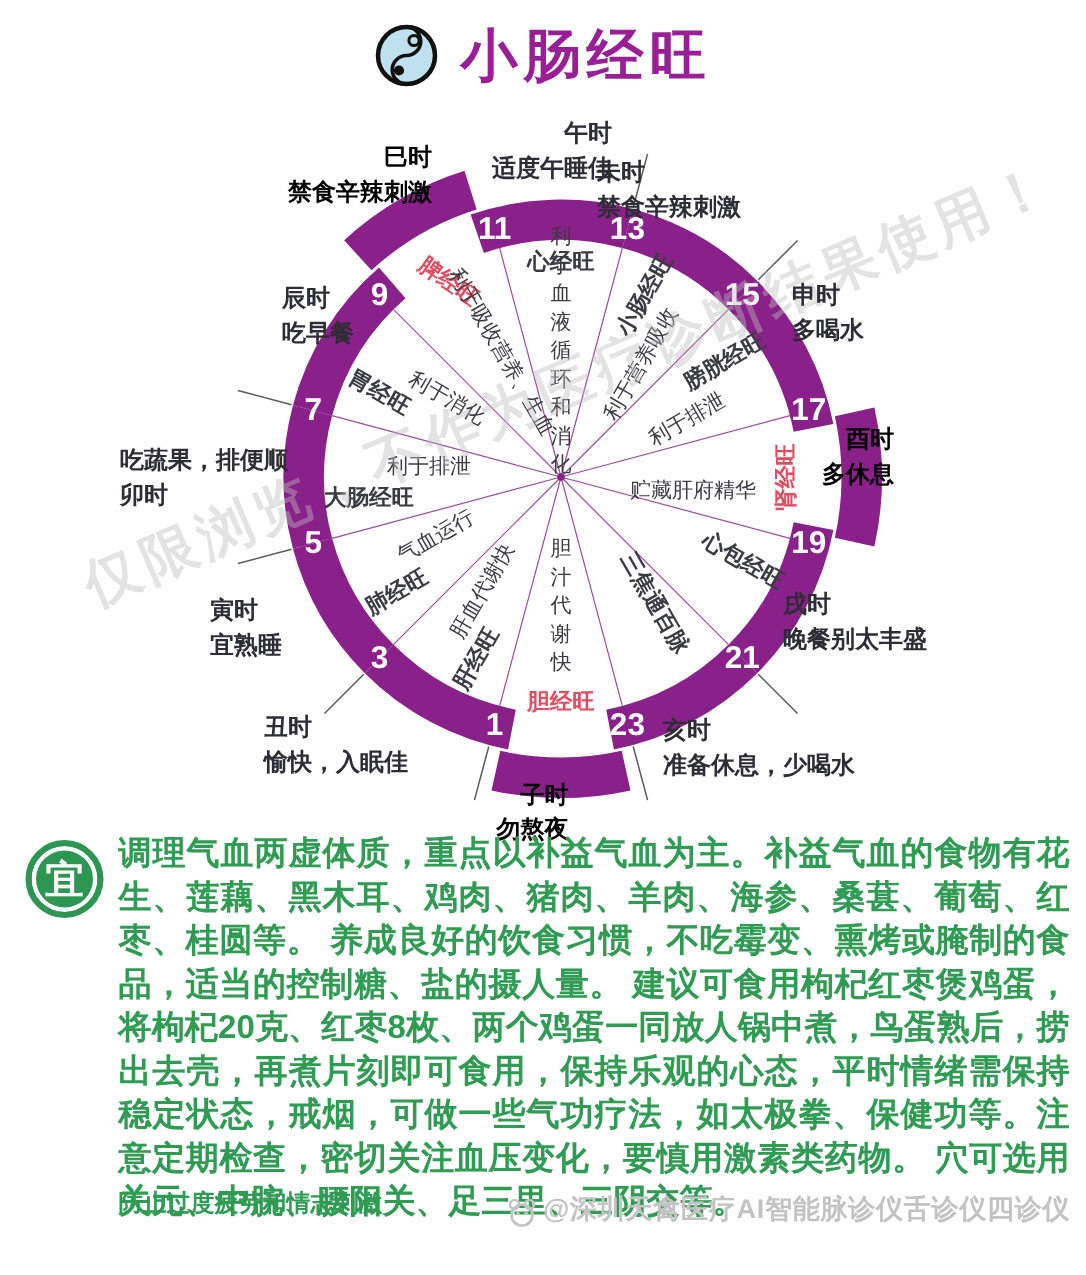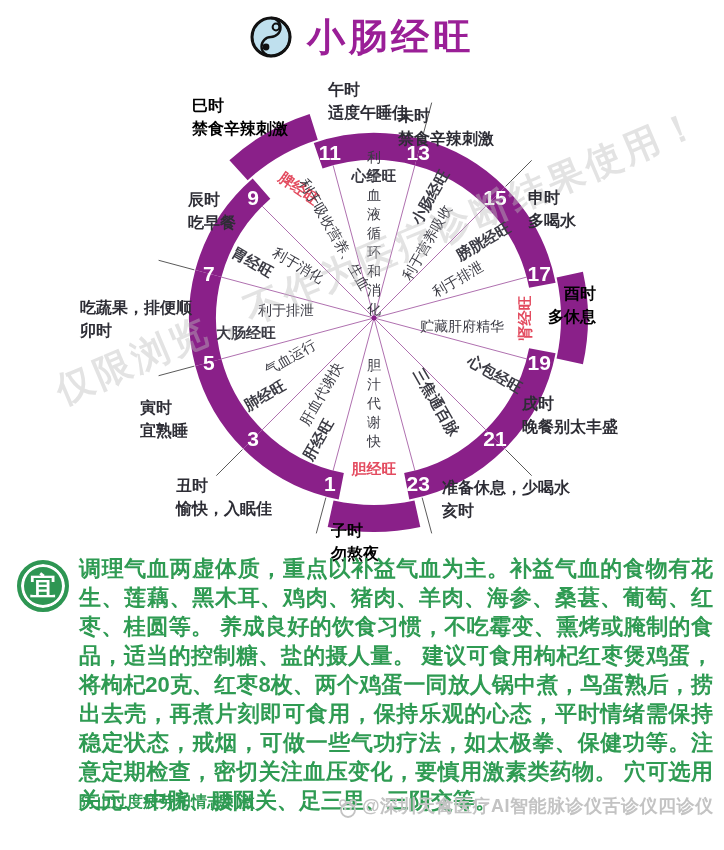--- a/index.html
+++ b/index.html
@@ -12,21 +12,21 @@
   .title{font-size:38px;font-weight:bold;color:#9a1f97;letter-spacing:4px;}
   .wheel-wrap{position:absolute;left:12px;top:0;width:581px;height:560px;}
   .diag-watermark{
     position:absolute;left:58px;top:368px;width:720px;
     transform:rotate(-23deg);transform-origin:left center;
     font-size:37px;font-weight:bold;color:#bdbdbd;opacity:.42;letter-spacing:4px;
     pointer-events:none;white-space:nowrap;
   }
   .time-label{position:absolute;font-size:16px;line-height:1.45;color:#2d2d35;font-weight:600;white-space:nowrap;}
   .time-label.red{color:#000000;font-weight:700;}
-  .time-label.center{transform:translateX(-50%);text-align:left;}
+  .time-label.center{transform:translateX(-50%);text-align:right;}
   .advice{position:absolute;left:0;top:552px;width:724px;}
   .badge{
     position:absolute;left:17px;top:8px;width:44px;height:44px;border-radius:50%;
     background:#2e9653;border:4px solid #2e9653;box-shadow:inset 0 0 0 3px #ffffff;
     color:#ffffff;font-size:26px;font-weight:bold;display:flex;align-items:center;justify-content:center;
   }
   .advice-text{
     position:absolute;left:79px;top:2px;width:634px;
     color:#2f9b53;font-size:22px;font-weight:bold;line-height:29px;text-align:justify;
   }
@@ -154,22 +154,22 @@
     </div>
     <div class="time-label red" style="left: 548px; top: 282px; text-align: right;">
       <div>酉时</div>
       <div>多休息</div>
     </div>
     <div class="time-label" style="left: 522px; top: 392px; font-family: Liberation Serif, serif;">
       <div>戌时</div>
       <div>晚餐别太丰盛</div>
     </div>
     <div class="time-label" style="left: 442px; top: 476px;">
+      <div>亥时</div>
       <div>准备休息，少喝水</div>
-      <div>亥时</div>
     </div>
     <div class="time-label red center" style="left: 355px; top: 519px;">
       <div>子时</div>
       <div>勿熬夜</div>
     </div>
     <div class="time-label" style="left: 176px; top: 474px;">
       <div>丑时</div>
       <div>愉快，入眠佳</div>
     </div>
     <div class="time-label" style="left: 140px; top: 396px;">

